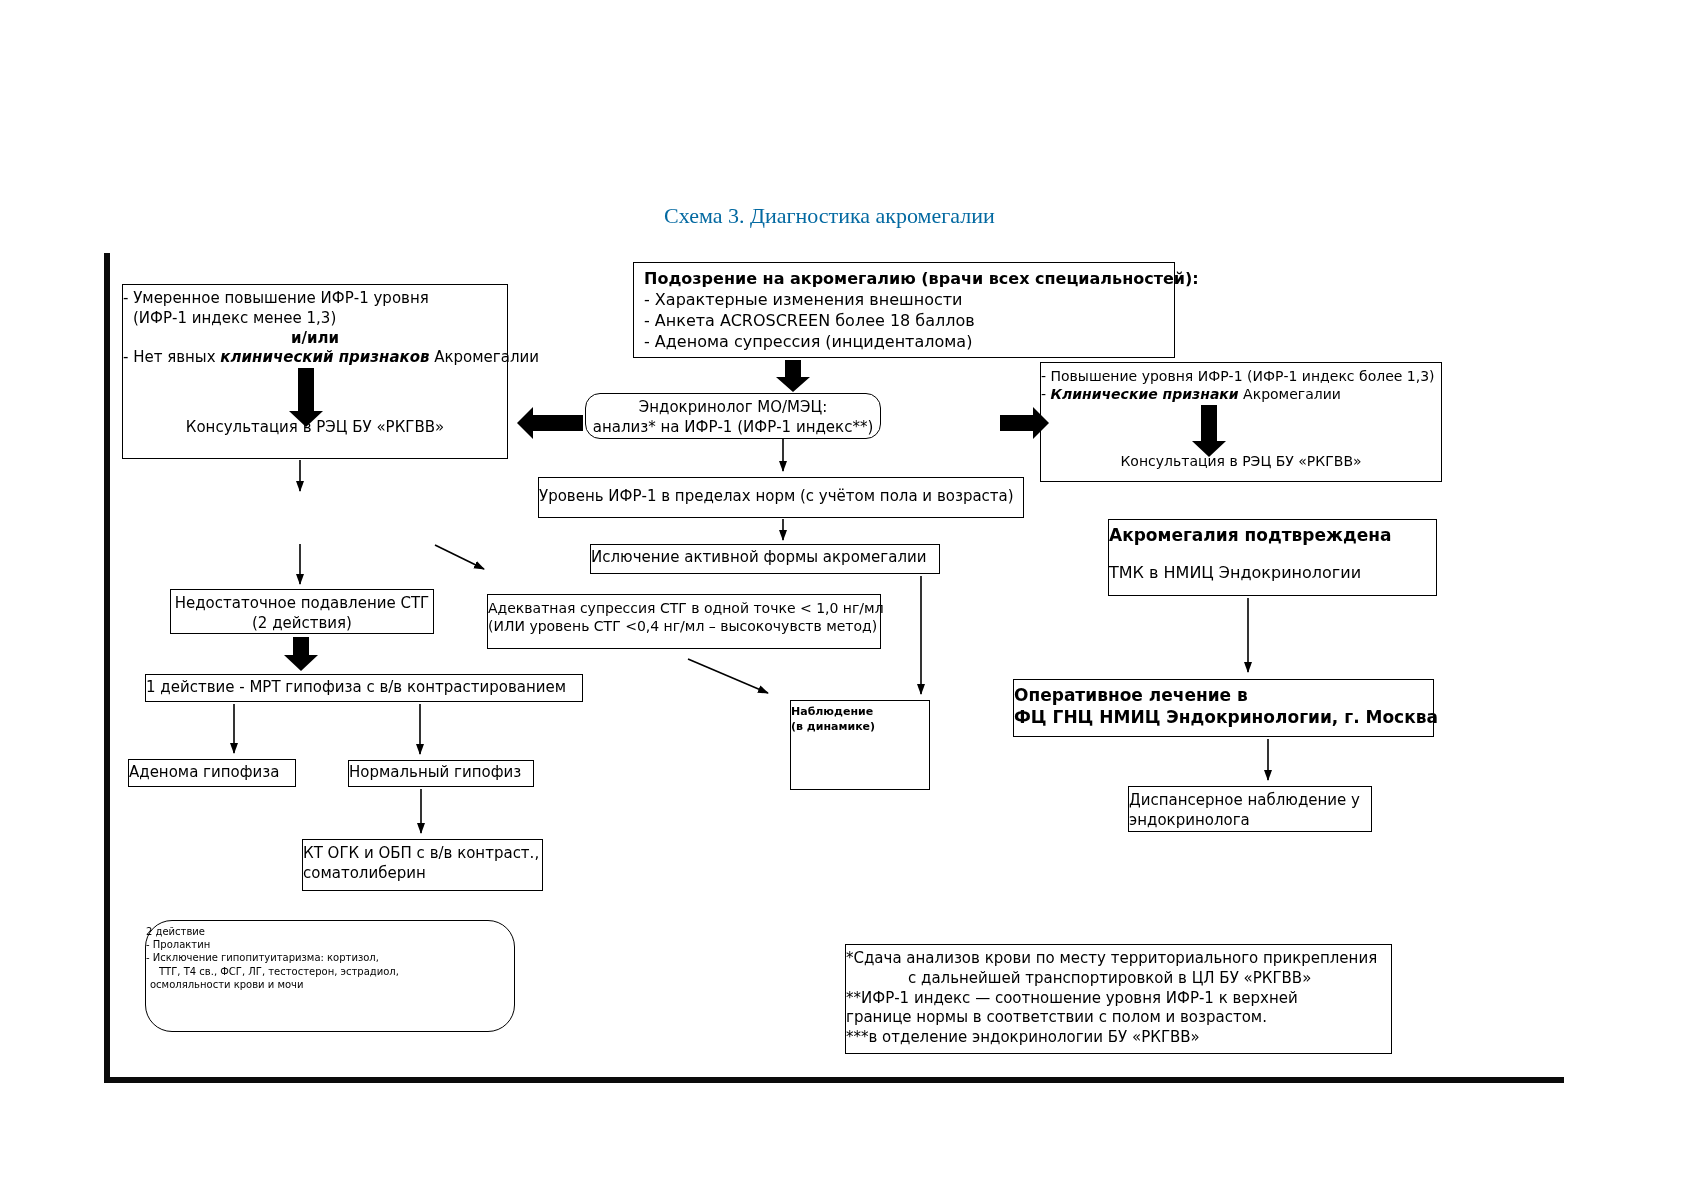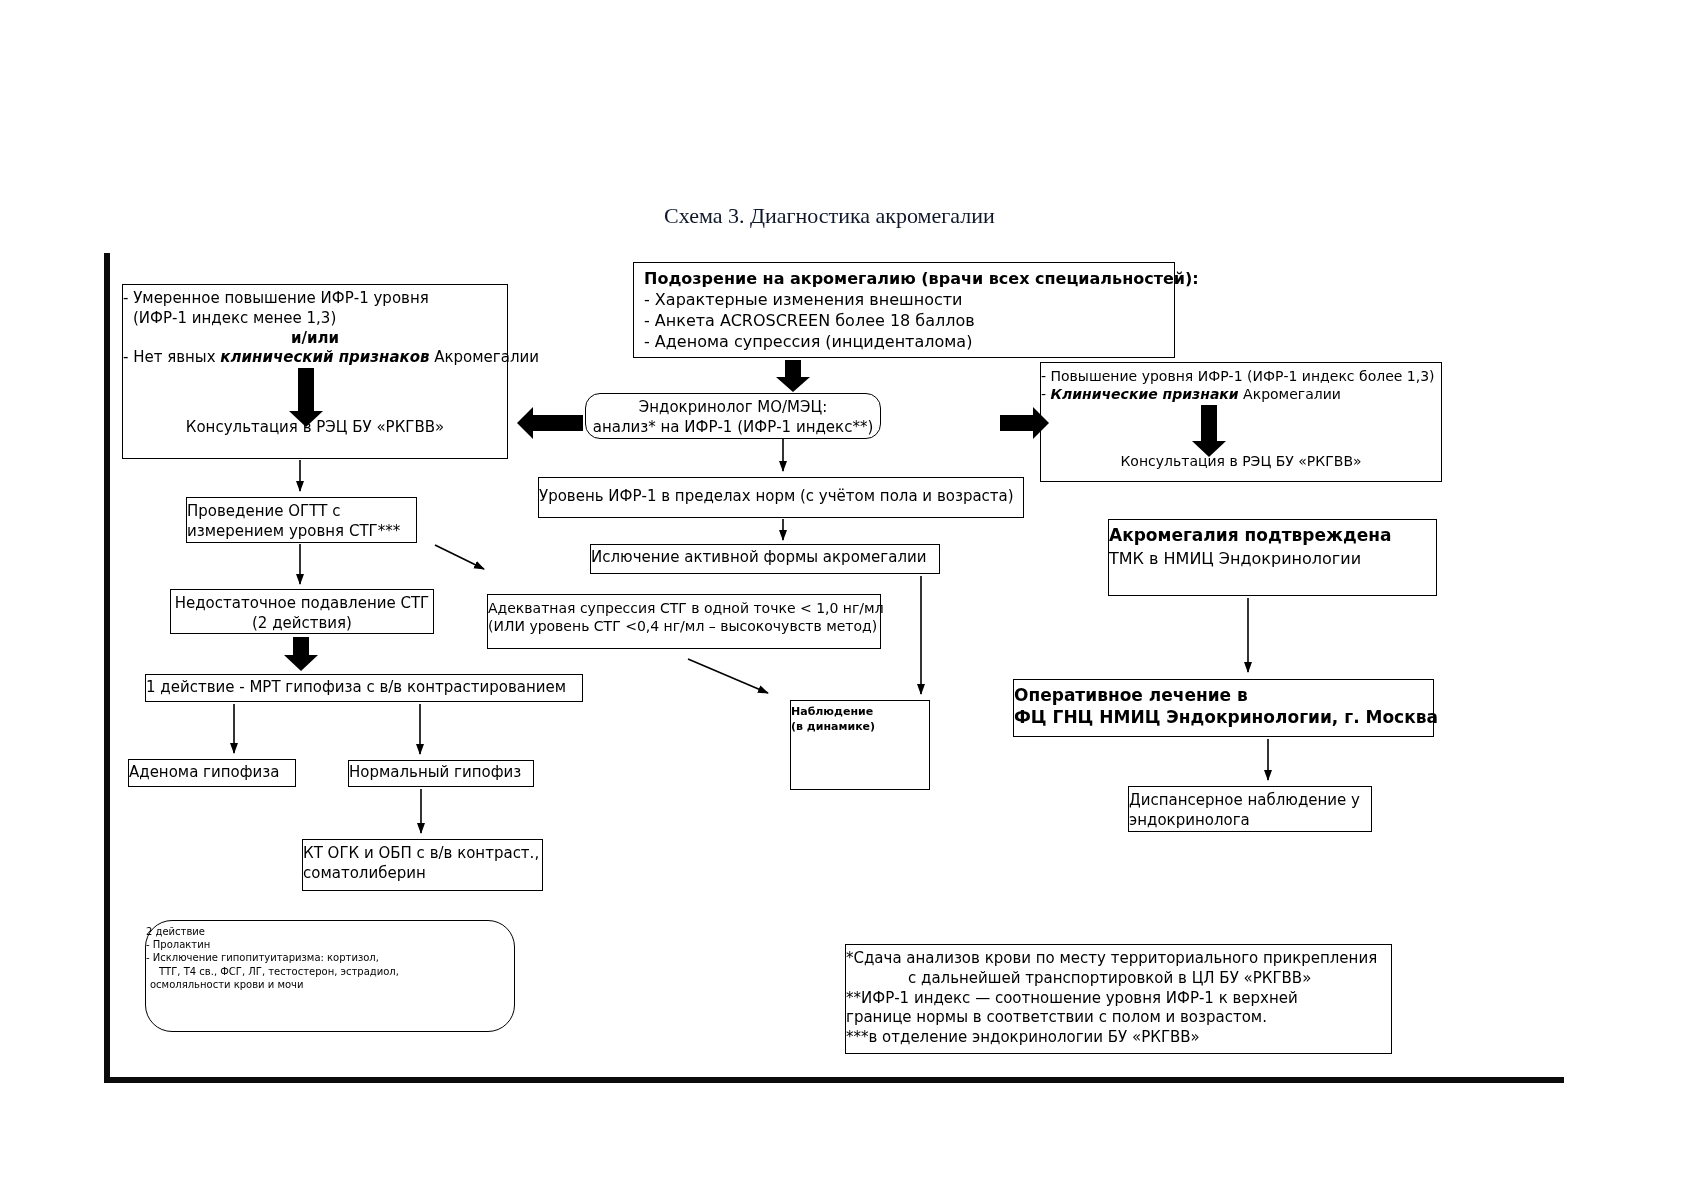--- a/index.html
+++ b/index.html
@@ -1,19 +1,19 @@
 <!DOCTYPE html>
 <html><head>
 <meta charset="utf-8">
 <style>
   * { margin:0; padding:0; box-sizing:border-box; }
   html,body { background:#ffffff; }
   body { width:1697px; height:1200px; font-family:"DejaVu Sans", sans-serif; color:#000; }
   .stage { position:relative; width:1697px; height:1200px; background:#fff; overflow:hidden; }
-  .title { position:absolute; font-family:"Liberation Serif", serif; font-size:22px; color:#0f172a; white-space:nowrap; }
+  .title { position:absolute; font-family:"Liberation Serif", serif; font-size:22px; color:#0369a1; white-space:nowrap; }
   .frame { position:absolute; border-left:6px solid #0b0b0b; border-bottom:6px solid #0b0b0b; }
   .box { position:absolute; border:1.5px solid #000; background:#fff; font-size:15px; line-height:1.32; padding:4px 0; }
   .box .ln { white-space:nowrap; }
   .b { font-weight:bold; }
   .i { font-style:italic; }
   .center { text-align:center; }
   svg.arrows { position:absolute; left:0; top:0; pointer-events:none; }
 </style>
 </head>
 <body>
@@ -53,24 +53,20 @@
   </div>
 
   <div class="box" style="left:538px; top:477px; width:486px; height:41px; padding-top:9px;">
     <div class="ln">Уровень ИФР-1 в пределах норм (с учётом пола и возраста)</div>
   </div>
 
   <div class="box" style="left:590px; top:544px; width:350px; height:30px; padding-top:3px;">
     <div class="ln">Ислючение активной формы акромегалии</div>
   </div>
 
-  <div class="box" style="left:186px; top:497px; width:231px; height:46px;">
-    <div class="ln">Проведение ОГТТ с</div>
-    <div class="ln">измерением уровня СТГ***</div>
-  </div>
 
   <div class="box center" style="left:170px; top:589px; width:264px; height:45px;">
     <div class="ln">Недостаточное подавление СТГ</div>
     <div class="ln">(2 действия)</div>
   </div>
 
   <div class="box" style="left:145px; top:674px; width:438px; height:28px; padding-top:3px;">
     <div class="ln">1 действие - МРТ гипофиза с в/в контрастированием</div>
   </div>
 
@@ -100,21 +96,21 @@
     <div class="ln">(ИЛИ уровень СТГ &lt;0,4 нг/мл – высокочувств метод)</div>
   </div>
 
   <div class="box" style="left:790px; top:700px; width:140px; height:90px; font-size:11px;">
     <div class="ln b">Наблюдение</div>
     <div class="ln b">(в динамике)</div>
   </div>
 
   <div class="box" style="left:1108px; top:519px; width:329px; height:77px; font-size:16px;">
     <div class="ln b" style="font-size:17px;">Акромегалия подтвреждена</div>
-    <div class="ln" style="margin-top:2px;">ТМК в НМИЦ Эндокринологии</div>
+    <div class="ln" style="margin-top:16px;">ТМК в НМИЦ Эндокринологии</div>
   </div>
 
   <div class="box" style="left:1013px; top:679px; width:421px; height:58px; font-size:17px;">
     <div class="ln b">Оперативное лечение в</div>
     <div class="ln b">ФЦ ГНЦ НМИЦ Эндокринологии, г. Москва</div>
   </div>
 
   <div class="box" style="left:1128px; top:786px; width:244px; height:46px;">
     <div class="ln">Диспансерное наблюдение у</div>
     <div class="ln">эндокринолога</div>

